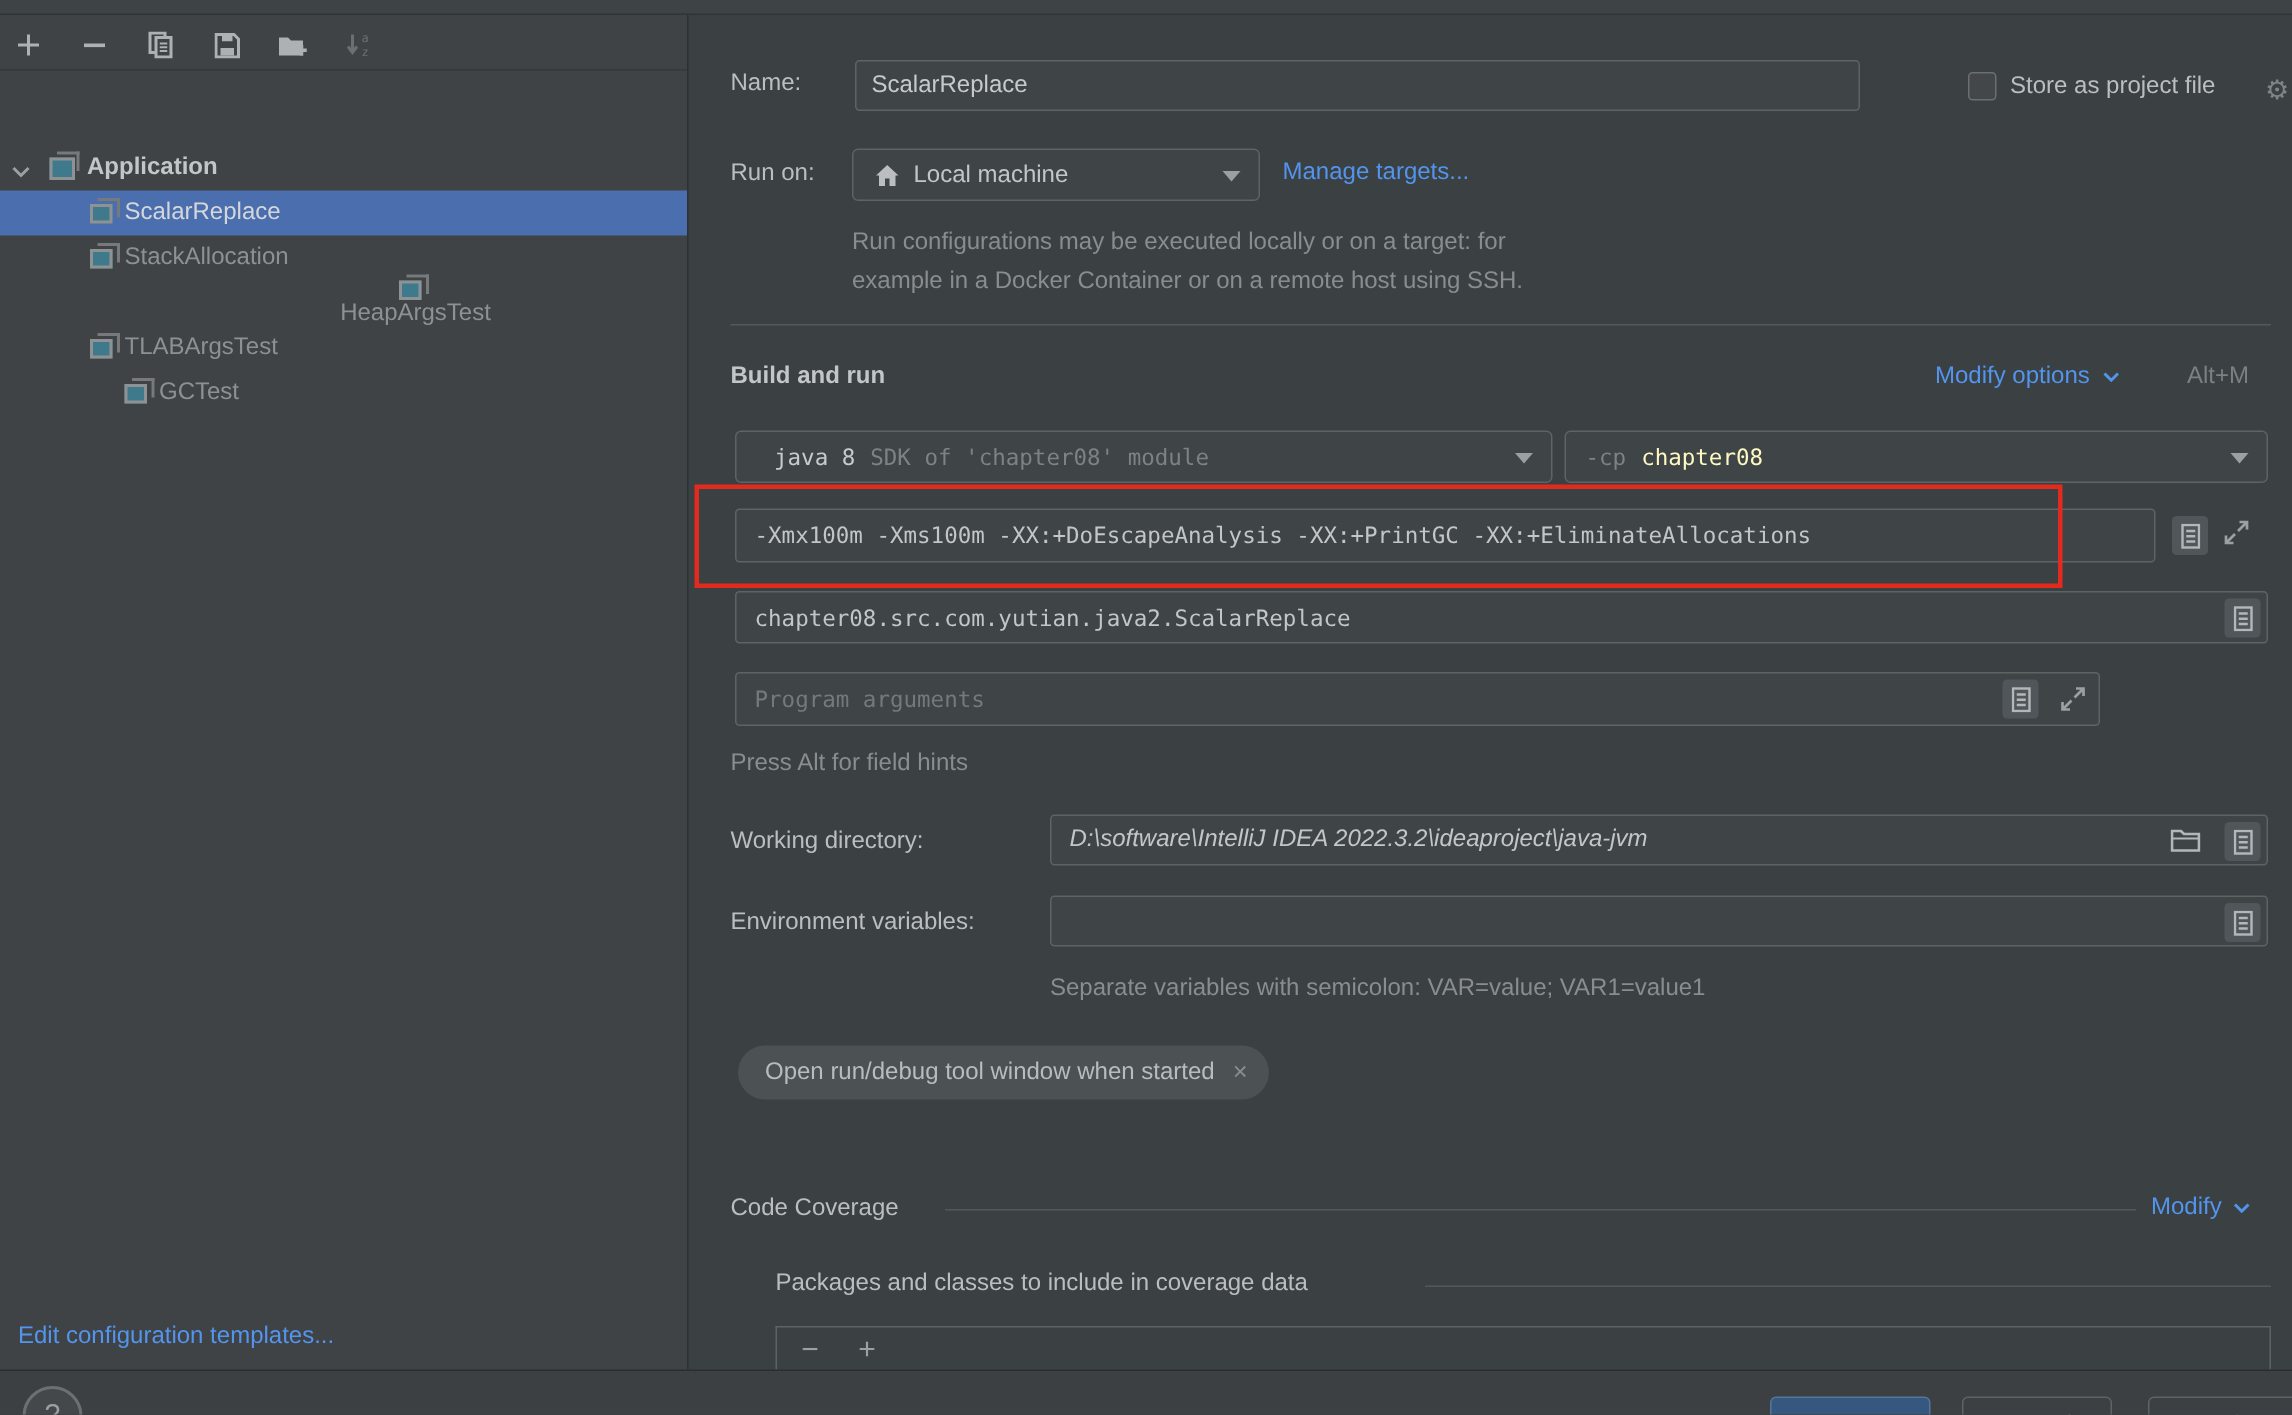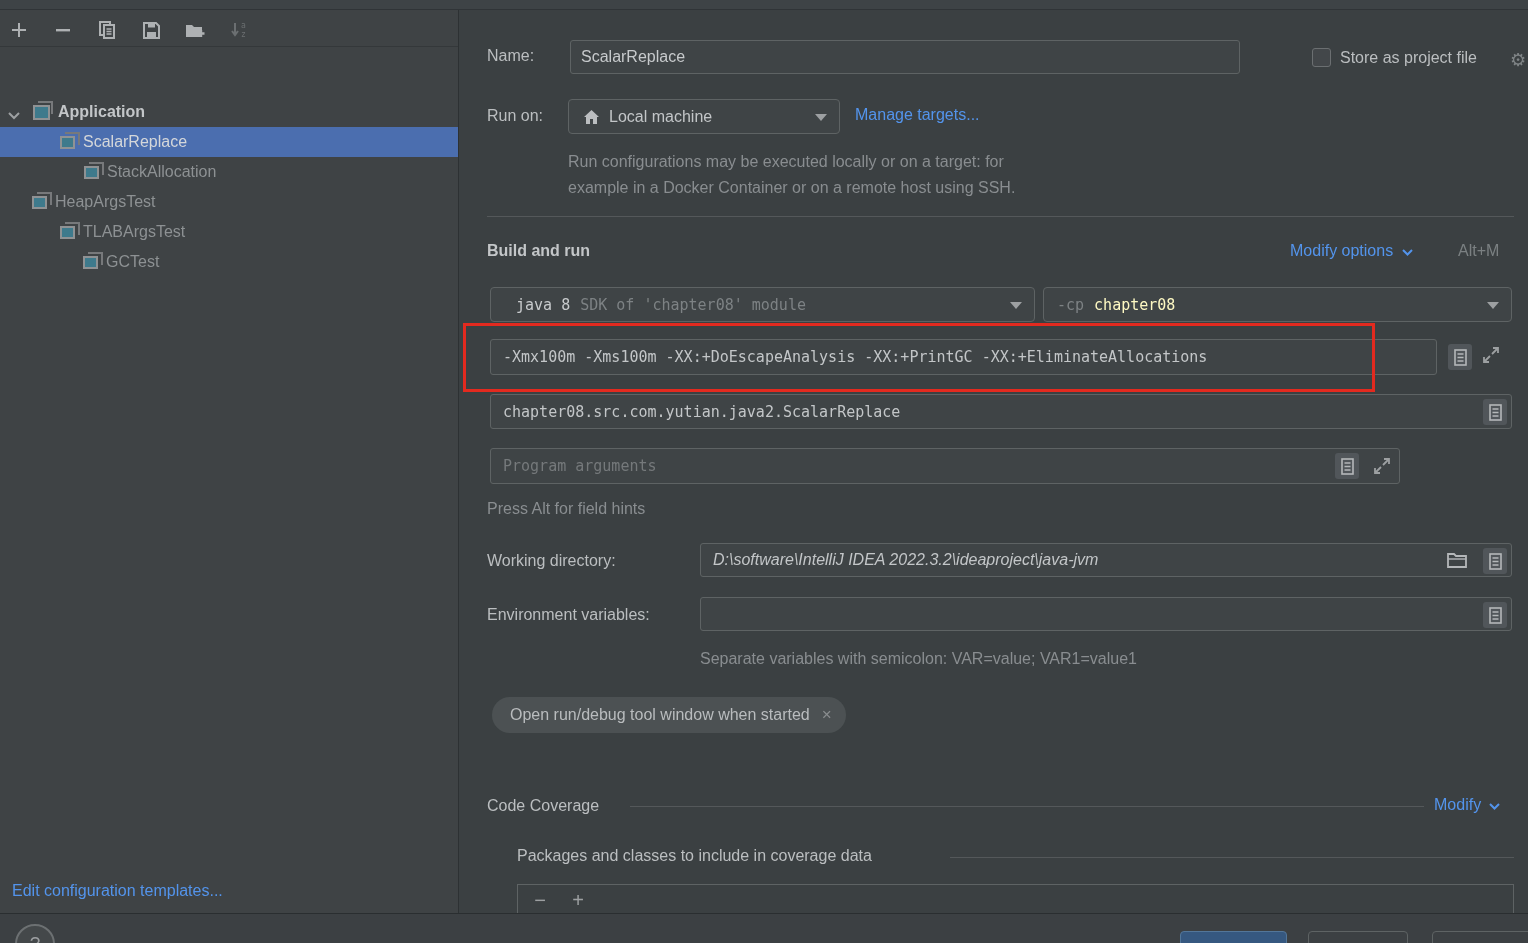--- a/index.html
+++ b/index.html
@@ -137,25 +137,25 @@
               <path d="M1 1l5 5 5-5" fill="none" stroke="#9da0a2" stroke-width="2"></path>
             </svg>
         </span>
         <span class="app-icon" style="width:17px;height:15px;"></span>
         <span class="root-label">Application</span>
       </div>
       <div class="tree-row selected" style="padding-left:60px;">
         <span class="app-icon"></span>
         <span class="item-label">ScalarReplace</span>
       </div>
-      <div class="tree-row" style="padding-left:84px;align-items:center;">
+      <div class="tree-row" style="padding-left:60px;align-items:center;">
         <span class="app-icon"></span>
         <span class="item-label">StackAllocation</span>
       </div>
-      <div class="tree-row" style="padding-left:32px;">
+      <div class="tree-row" style="padding-left:88px;flex-direction:column;">
         <span class="app-icon"></span>
         <span class="item-label">HeapArgsTest</span>
       </div>
       <div class="tree-row" style="padding-left:60px;">
         <span class="app-icon"></span>
         <span class="item-label">TLABArgsTest</span>
       </div>
       <div class="tree-row" style="padding-left:83px;text-align:center;">
         <span class="app-icon"></span>
         <span class="item-label">GCTest</span>

